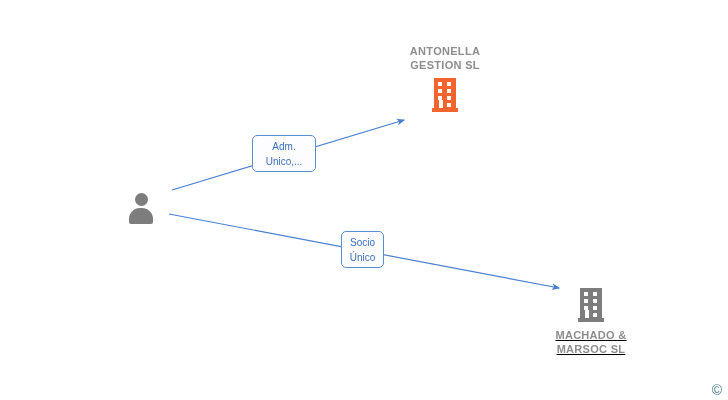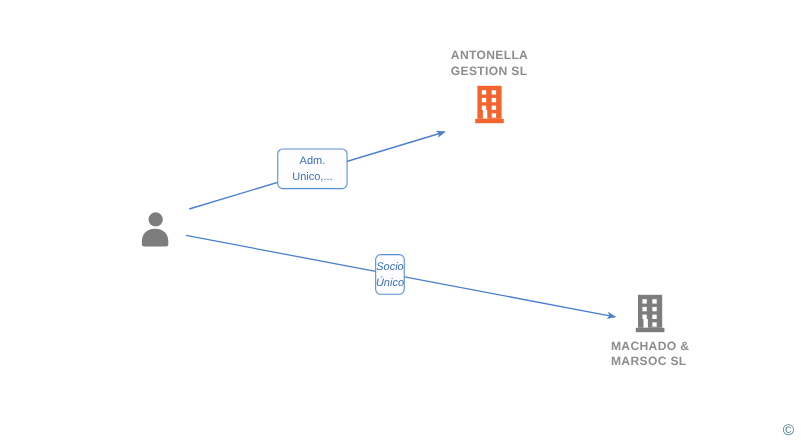--- a/index.html
+++ b/index.html
@@ -32,20 +32,21 @@
     position: absolute;
     display: flex;
     flex-direction: column;
     align-items: center;
     width: 140px;
   }
   .node-label {
     font-size: 11px;
     line-height: 14px;
     color: #8d8d8d;
+    text-align: center;
     letter-spacing: .2px;
     white-space: pre-line;
   }
   .company .node-label {
     font-weight: bold;
     letter-spacing: .3px;
   }
 
   
   .bld {
@@ -187,40 +188,40 @@
     </div>
   </div>
 
   <div class="node person-node" style="left:71px; top:192px;">
     <div class="person">
       <span class="head"></span>
       <span class="torso"></span>
     </div>
   </div>
 
-  <div class="node company" style="left:521px; top:268px;">
+  <div class="node company" style="left:521px; top:288px;text-decoration:underline;">
     <div class="bld" style="color:#7d7d7d;">
       <span class="body"></span>
       <span class="win" style="left:6px;  top:4px;"></span>
       <span class="win" style="left:15px; top:4px;"></span>
       <span class="win" style="left:6px;  top:11px;"></span>
       <span class="win" style="left:15px; top:11px;"></span>
       <span class="win" style="left:6px;  top:18px;"></span>
       <span class="win" style="left:15px; top:18px;"></span>
       <span class="win" style="left:15px; top:25px;"></span>
       <span class="door"></span>
       <span class="base"></span>
     </div>
     <div class="node-label" style="margin-top:6px;">MACHADO &amp;
 MARSOC  SL</div>
   </div>
 
   <div class="edge-label" style="left:252px; top:135px; width:64px; height:37px;">Adm.
 Unico,...</div>
 
-  <div class="edge-label" style="left:341px; top:231px; width:27px; height:37px;font-style:italic;">Socio
+  <div class="edge-label" style="left:341px; top:231px; width:43px; height:37px;">Socio
 Único</div>
 
   <div id="watermark">
     <span class="c-mark">©</span>
   </div>
 
 </div>
 
 </body></html>

